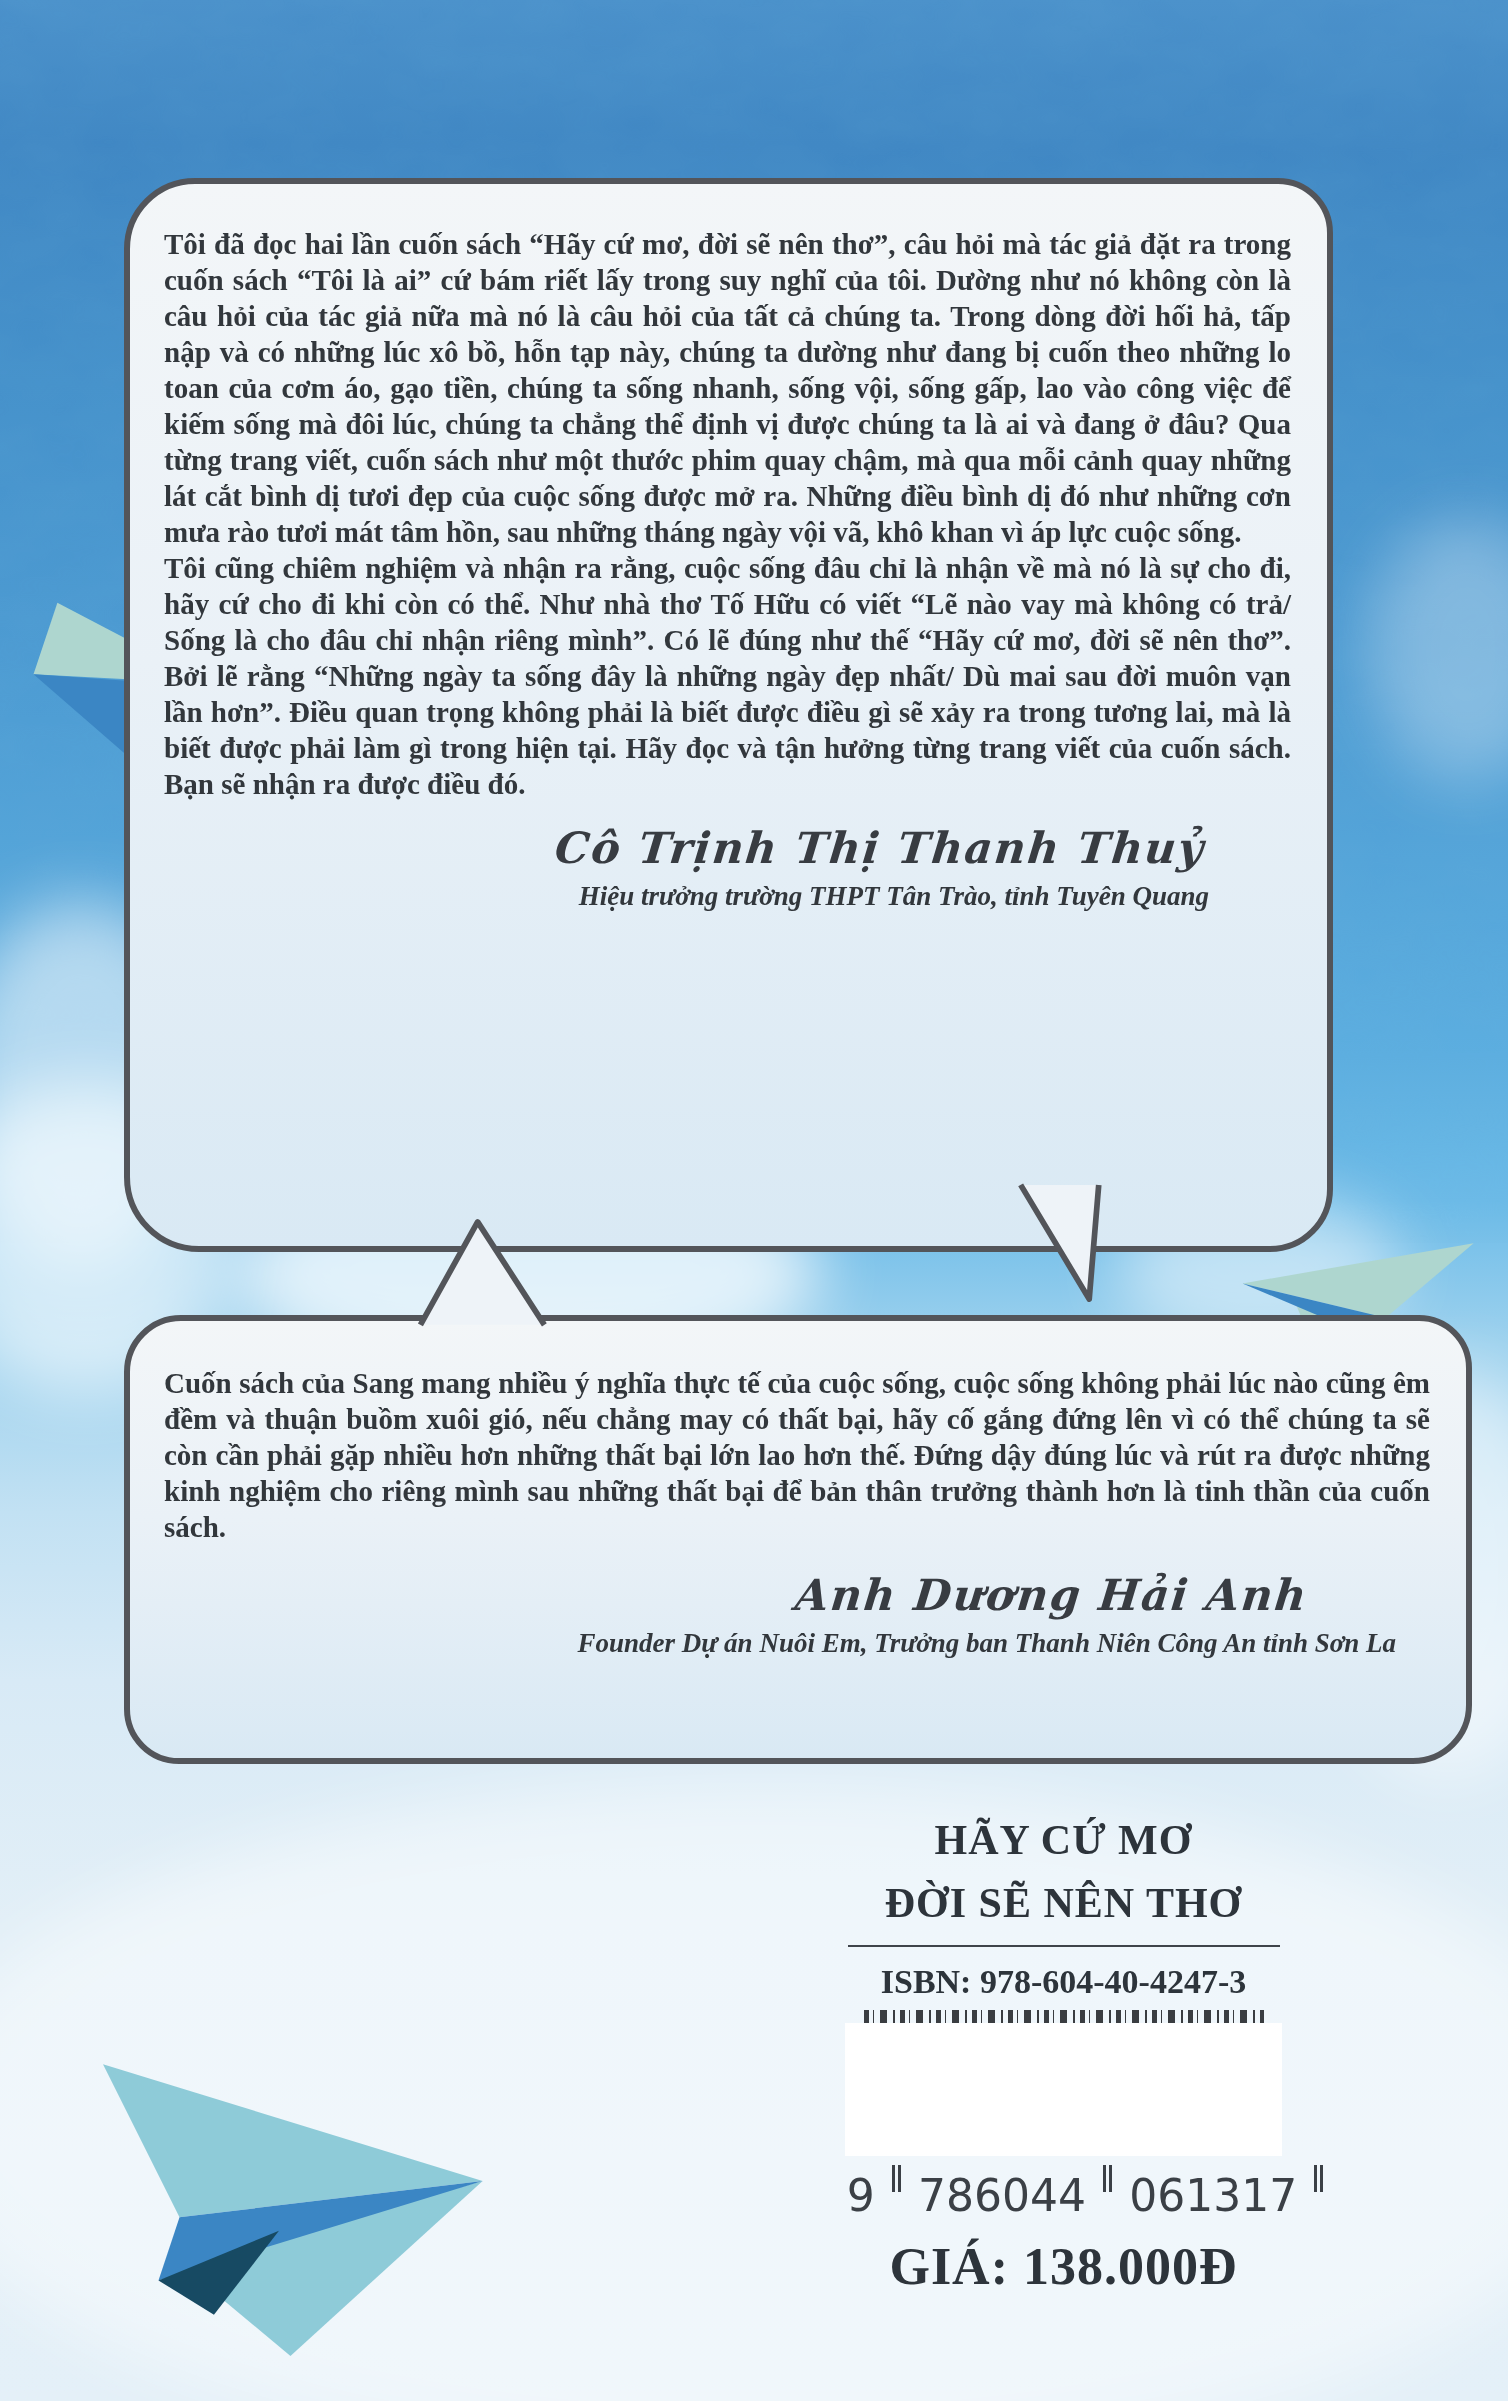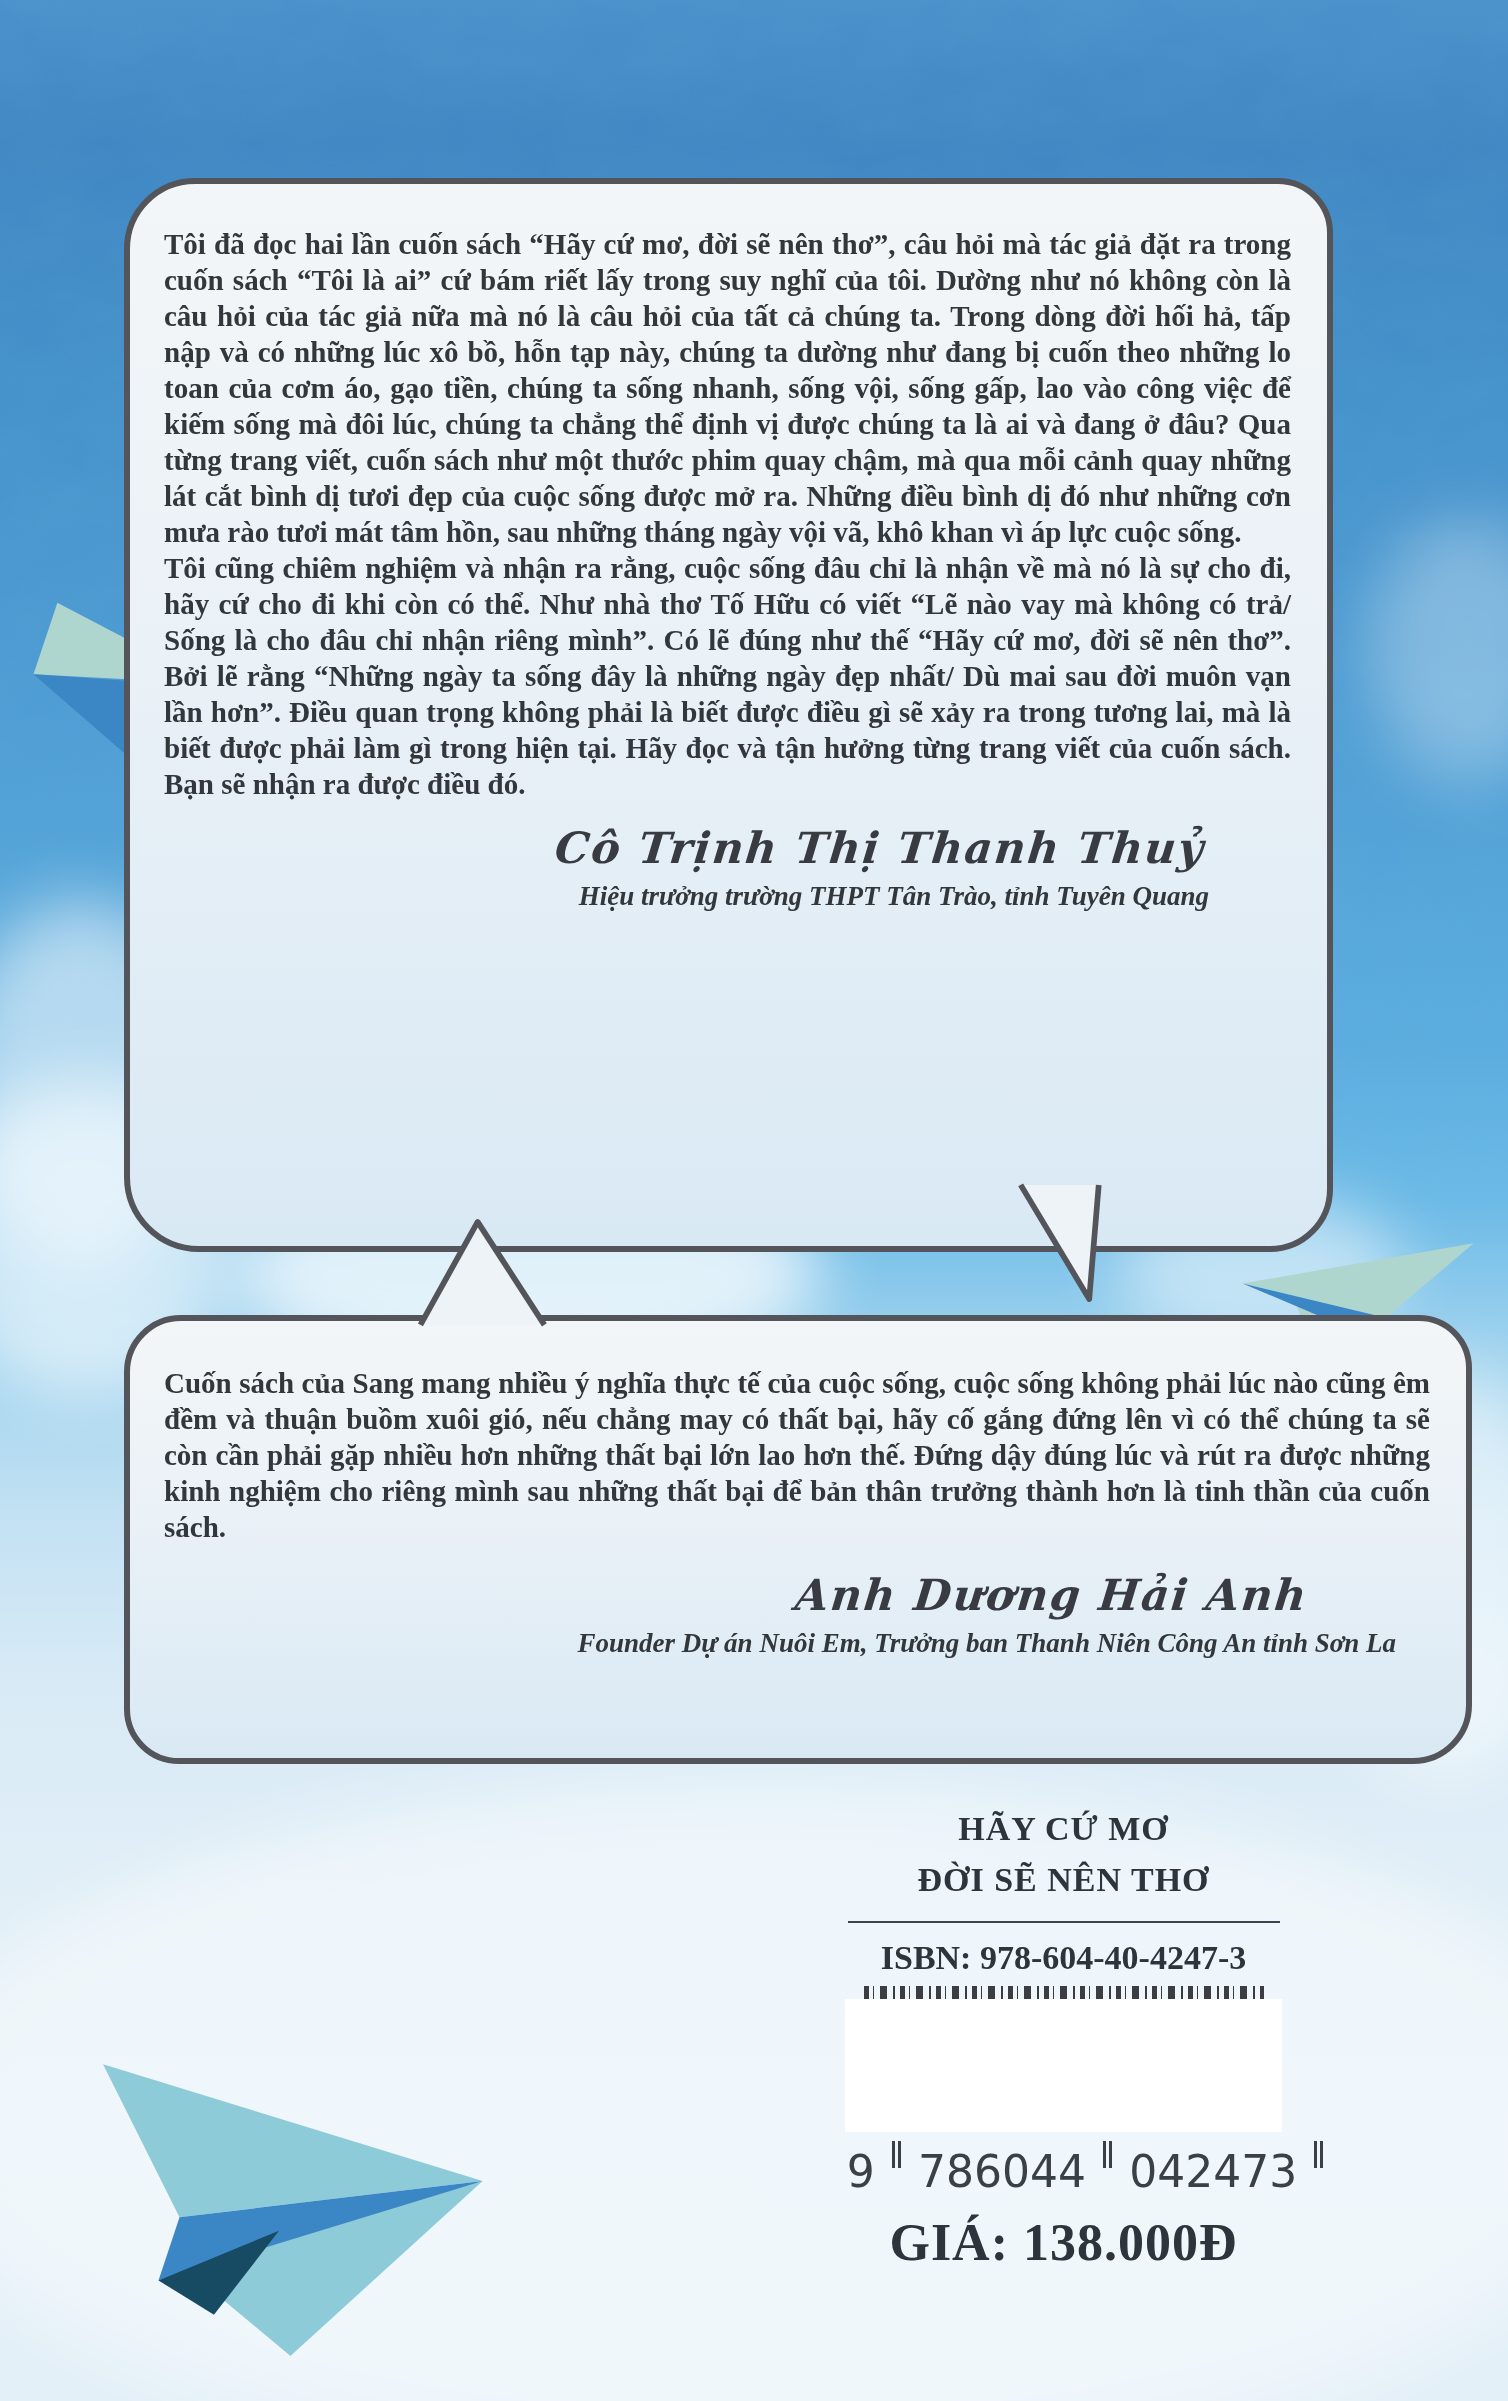--- a/index.html
+++ b/index.html
@@ -49,22 +49,22 @@
   .sig-1{padding-right:86px;margin-top:21px;}
   .sig-2{padding-right:122px;margin-top:25px;}
   .sig-title{font-style:italic;font-weight:600;font-size:27px;color:#32373c;
     text-align:right;margin:0;}
   .sig-title-1{padding-right:82px;margin-top:7.6px;}
   .sig-title-2{padding-right:34px;margin-top:7.6px;}
 
   
   .footer{position:absolute;left:841px;top:1801px;width:445px;z-index:3;
     text-align:center;color:#2d343b;}
-  .footer-title{font-size:34px;line-height:55px;font-weight:700;
-    letter-spacing:1px;margin:0;}
+  .footer-title{font-size:42px;line-height:55px;font-weight:700;
+    letter-spacing:1px;margin:12px;}
   .rule{width:432px;height:2.9px;background:#3f444a;margin:13.4px auto 0 auto;}
   .isbn{font-size:34px;font-weight:600;margin:15.3px 0 0 0;}
   .barcode-top{width:400px;height:12.4px;margin:9.6px auto 0 auto;
     background:repeating-linear-gradient(90deg,
       #3a3d41 0 4.8px,transparent 4.8px 8.6px,#3a3d41 8.6px 10.5px,transparent 10.5px 16.3px,
       #3a3d41 16.3px 23px,transparent 23px 29px,#3a3d41 29px 31px,transparent 31px 36px);}
   .barcode-box{width:437px;height:133px;background:#ffffff;margin:0 auto;}
   .ean{font-family:"DejaVu Sans","Liberation Sans",sans-serif;
     font-size:44px;font-weight:400;color:#3b4046;margin:9.6px 0 0 0;
     white-space:nowrap;}
@@ -135,18 +135,18 @@
     <p class="sig-title sig-title-2">Founder Dự án Nuôi Em, Trưởng ban Thanh Niên Công An tỉnh Sơn La</p>
   </div>
 
   <div class="footer">
     <p class="footer-title">HÃY CỨ MƠ</p>
     <p class="footer-title" style="margin-top:-3.8px">ĐỜI SẼ NÊN THƠ</p>
     <div class="rule"></div>
     <p class="isbn">ISBN: 978-604-40-4247-3</p>
     <div class="barcode-top"></div>
     <div class="barcode-box"></div>
-    <p class="ean"><span class="grp">9</span><span class="guard"></span><span class="grp">786044</span><span class="guard"></span><span class="grp">042473</span><span class="guard"></span></p>
+    <p class="ean"><span class="grp">9</span><span class="guard"></span><span class="grp">786044</span><span class="guard"></span><span class="grp">061317</span><span class="guard"></span></p>
     <p class="price">GIÁ: 138.000Đ</p>
   </div>
 
 </div>
 
 
 </body></html>

